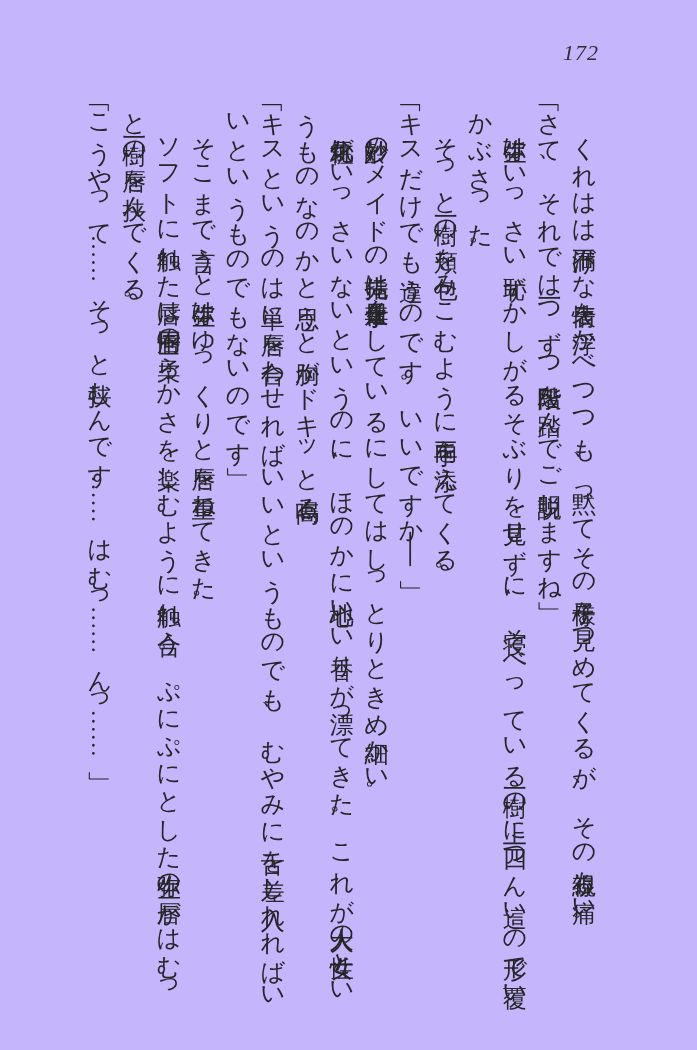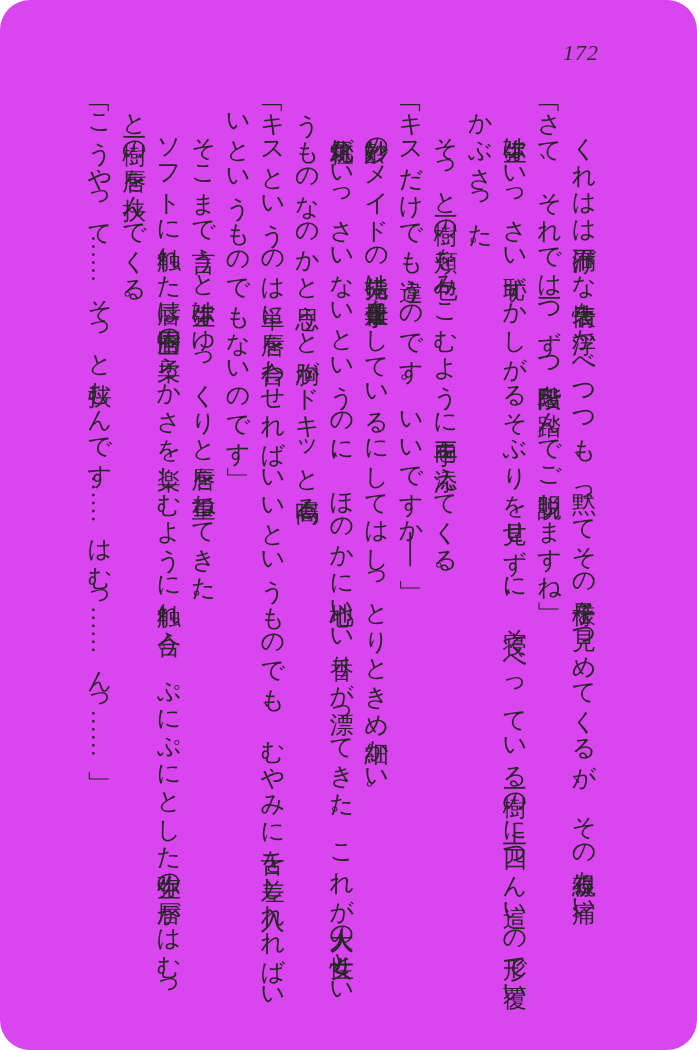--- a/index.html
+++ b/index.html
@@ -35,21 +35,21 @@
     margin: 0;
     padding: 0;
   }
   .para.indent {
     text-indent: 1em;
   }
 </style>
 </head>
 <body>
 
-<div class="page" style="background: #d946ef; border-radius: 30px;">
+<div class="page" style="background: #c4b5fd;">
   <div class="page-number">172</div>
   <div class="text-block" style="color: rgb(38, 38, 38);">
       <p class="para indent">くれはは不満げな表情を浮かべつつも、黙ってその様子を見つめてくるが、その視線も痛い。</p>
       <p class="para">「さて、それでは一つずつ段階を踏んでご説明しますね」</p>
       <p class="para indent">弥生はいっさい恥ずかしがるそぶりを見せずに、寝そべっている一樹の上に四つん這いの形で覆いかぶさった。</p>
       <p class="para indent">そっと一樹の頬を包みこむように両手を添えてくる。</p>
       <p class="para">「キスだけでも違うのです。いいですか──」</p>
       <p class="para indent">妙齢のメイドの指先は日々水仕事をしているにしてはしっとりときめ細かい。</p>
       <p class="para indent">化粧気がいっさいないというのに、ほのかに心地いい香りが漂ってきた。これが大人の女性というものなのかと思うと胸がドキッと高鳴る。</p>
       <p class="para">「キスというのは単に唇を合わせればいいというものでも、むやみに舌を差し入れればいいというものでもないのです」</p>

